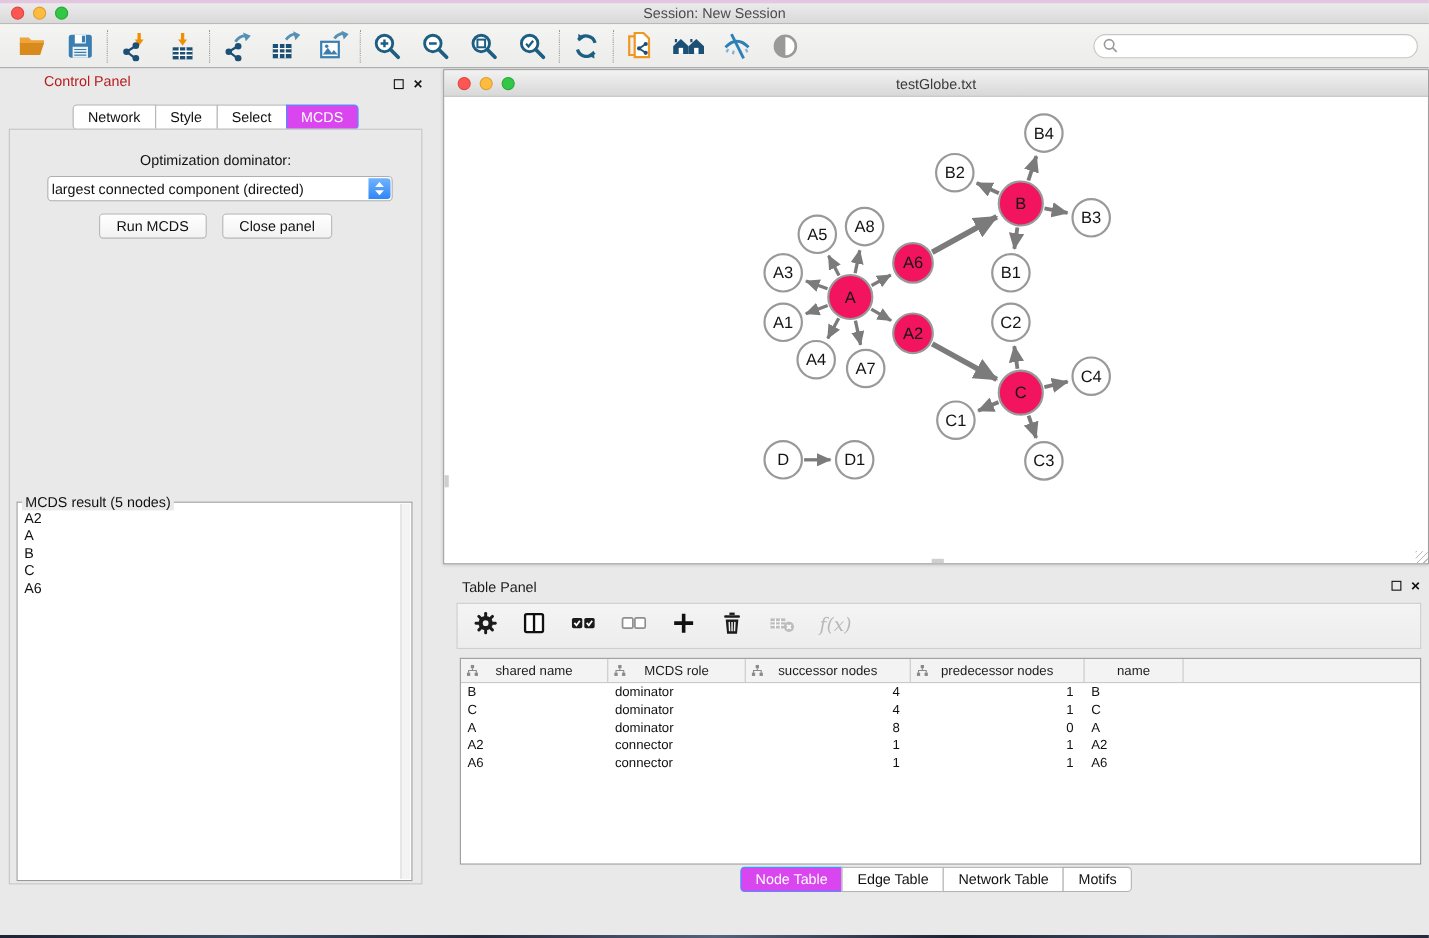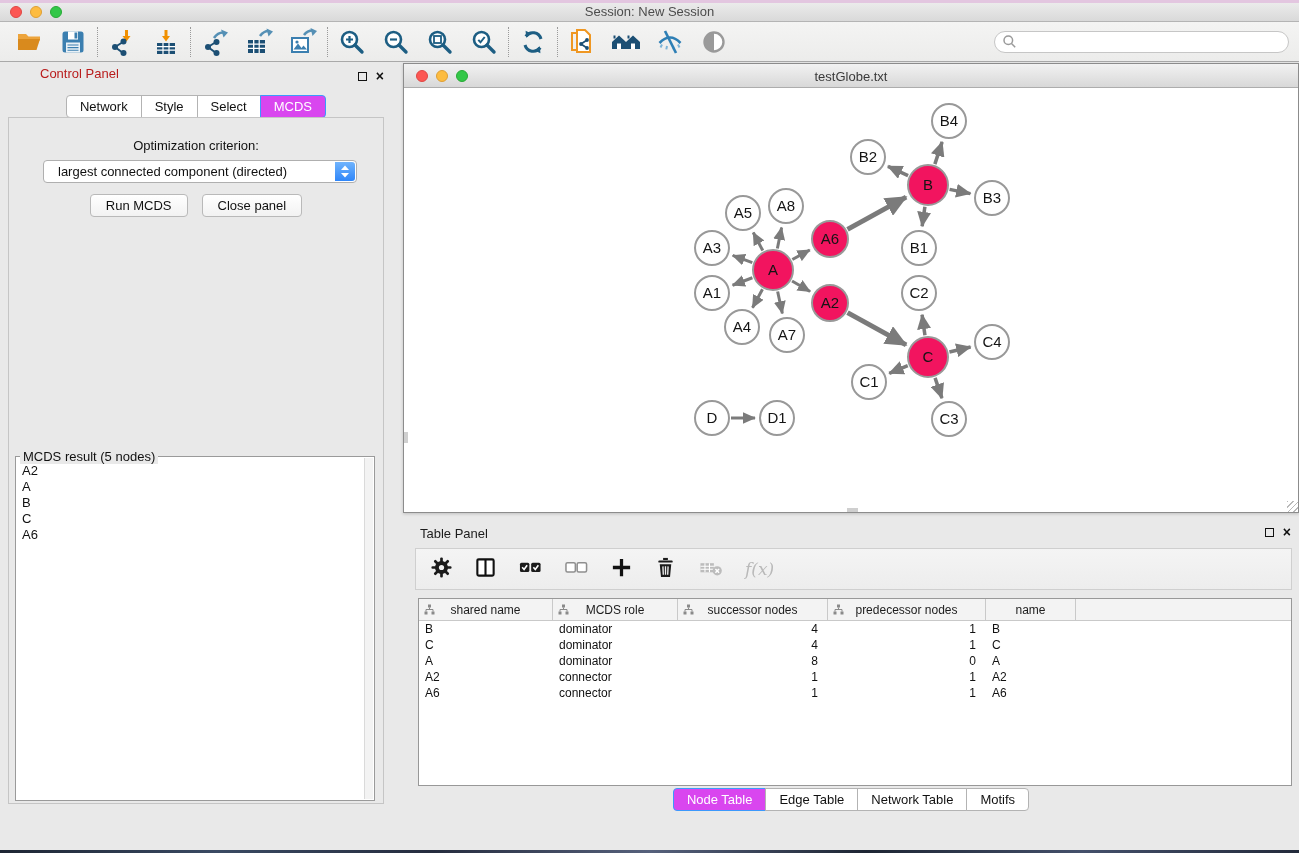--- a/index.html
+++ b/index.html
@@ -47,21 +47,21 @@
     font-size:13px; margin-left:-1px; white-space:nowrap; }
   .tab:first-child { border-radius:4px 0 0 4px; margin-left:0; }
   .tab:last-child { border-radius:0 4px 4px 0; }
   .tab.active { background:#d946ef; border-color:#3c99fc; color:#fff; }
   .cp-content { position:absolute; left:8px; right:8px; top:55px; height:687px;
     border:1px solid #c5c5c5; background:#e9e9e9; }
   .opt-label { position:absolute; top:20px; left:0; right:0; text-align:center;
     font-size:13px; color:#111; }
   .combo { position:absolute; left:34px; top:42px; width:314px; height:23px;
     background:#fff; border:1px solid #afafaf; border-radius:4px; }
-  .combo .val { font-size:13px; color:#111; line-height:21px; padding-left:14px;
+  .combo .val { font-size:13px; color:#111; line-height:21px; padding-left:3px;
     overflow:hidden; white-space:nowrap; }
   .combo .stepper { position:absolute; right:1px; top:1px; width:20px; height:19px;
     background:linear-gradient(#70b4fd,#2f86f9); border-radius:0 3px 3px 0;
     display:flex; align-items:center; justify-content:center; }
   .btn-row { position:absolute; top:76px; left:0; right:0; display:flex;
     justify-content:center; gap:14px; }
   .btn { background:linear-gradient(#ffffff,#f2f2f2); border:1px solid #b9b9b9;
     border-radius:4px; font-size:13px; color:#111; padding:3px 15px;
     font-family:"Liberation Sans", sans-serif; }
   .groupbox { position:absolute; left:6px; right:8px; top:338px; height:345px;
@@ -323,21 +323,21 @@
           <span class="panel-close">×</span>
         </span>
       </div>
       <div class="cp-tabs" id="ctl-tabs">
           <div class="tab">Network</div>
           <div class="tab">Style</div>
           <div class="tab">Select</div>
           <div class="tab active">MCDS</div>
         </div>
       <div class="cp-content">
-        <div class="opt-label">Optimization criterion:</div>
+        <div class="opt-label">Optimization dominator:</div>
         <div class="combo">
           <div class="val">largest connected component (directed)</div>
           <div class="stepper">
             <svg width="12" height="15" viewBox="0 0 12 15">
                 <path d="M2 6l4-4.5L10 6z" fill="#fff"></path>
                 <path d="M2 9l4 4.5L10 9z" fill="#fff"></path>
               </svg>
           </div>
         </div>
         <div class="btn-row">

